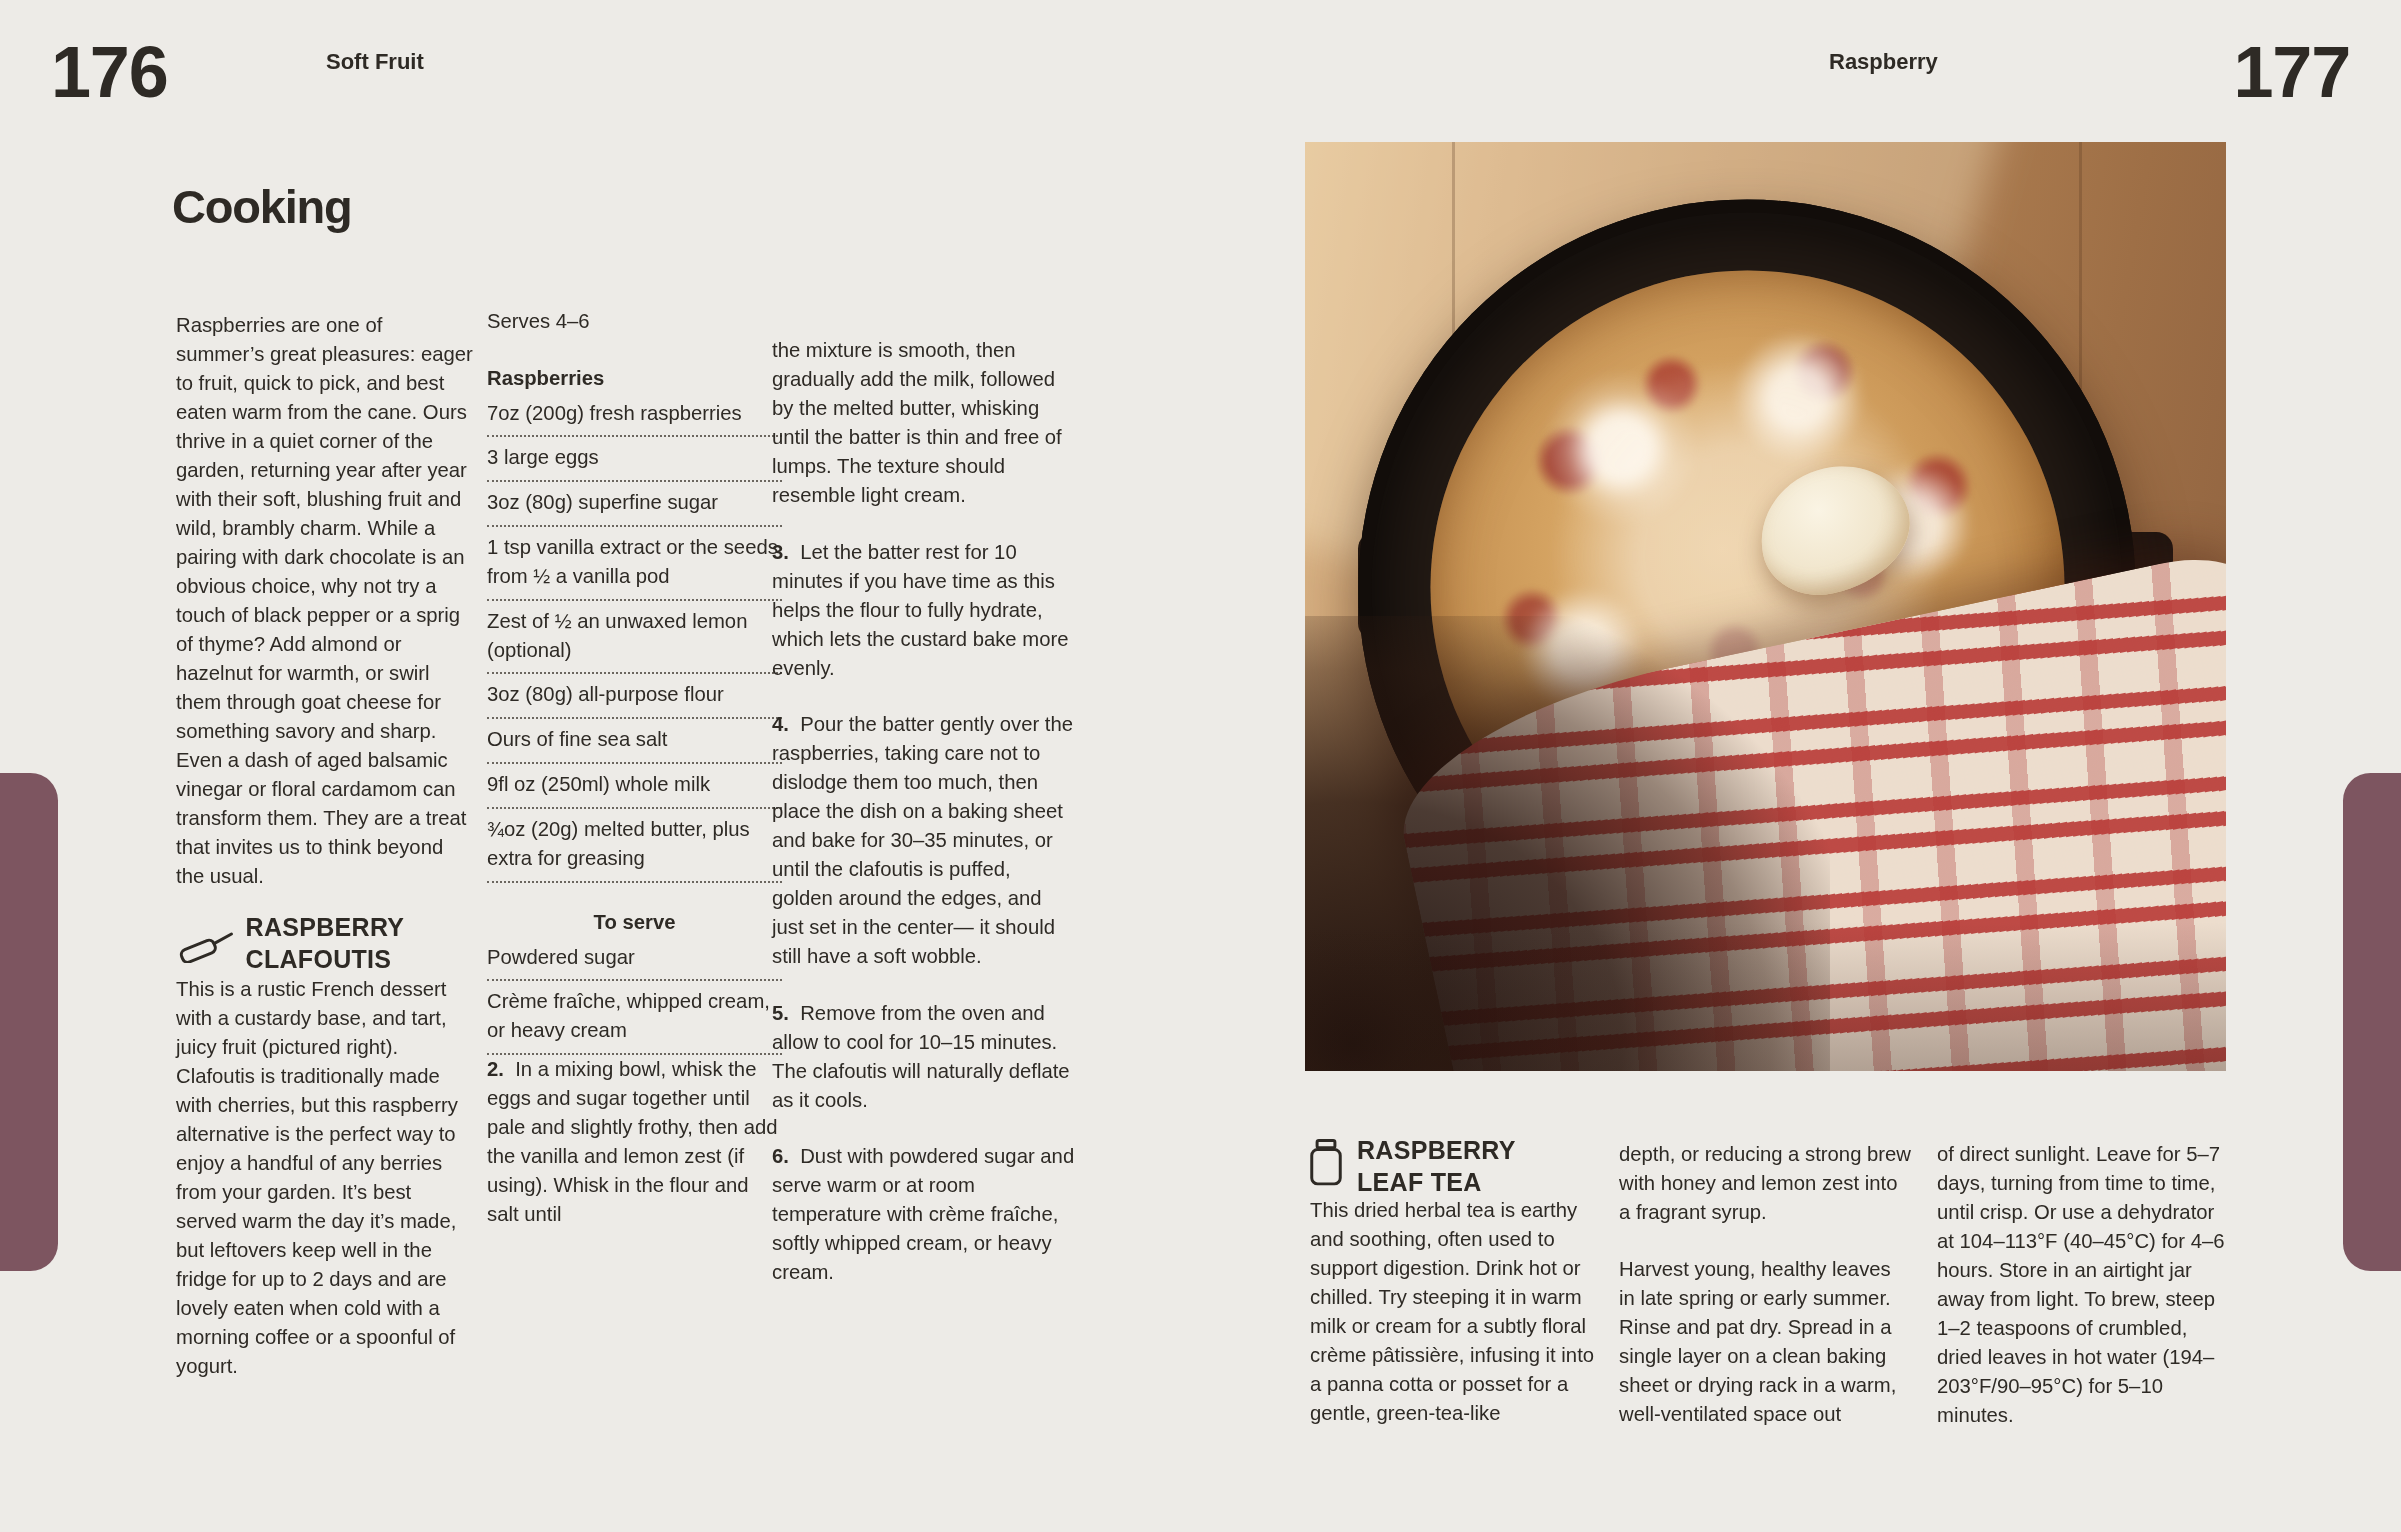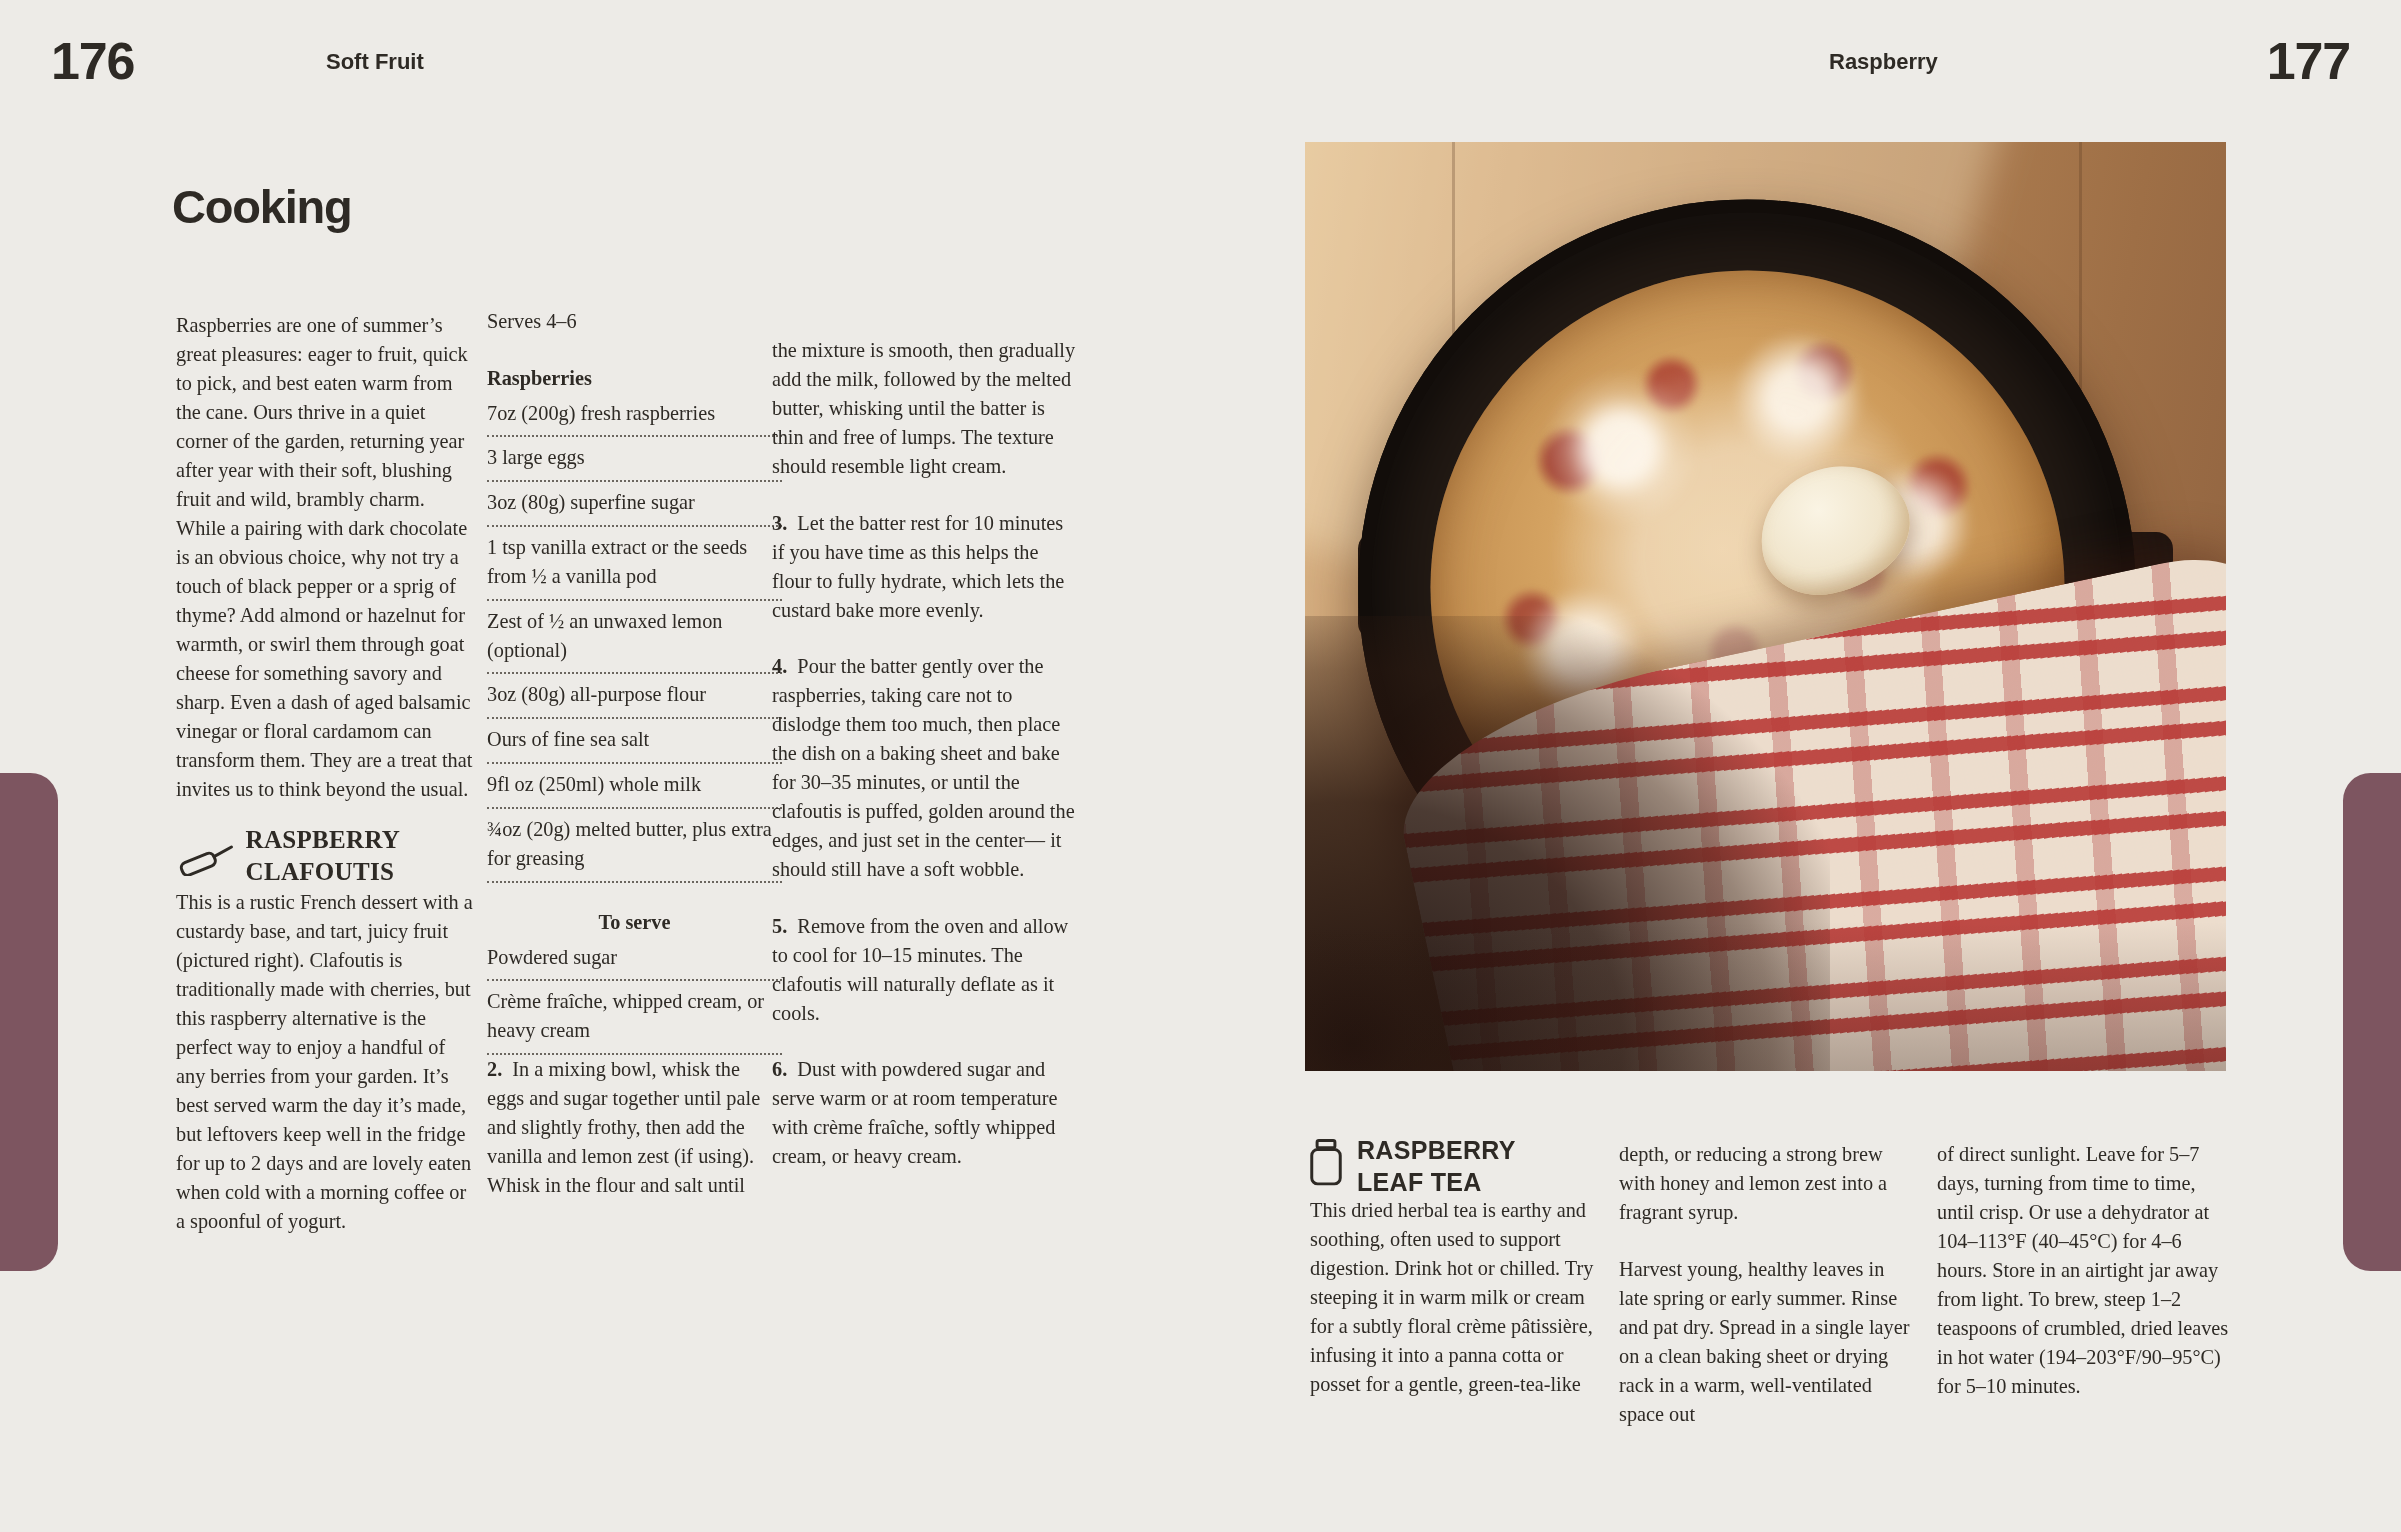--- a/index.html
+++ b/index.html
@@ -3,29 +3,29 @@
 <meta charset="utf-8">
 <style>
   html,body { margin:0; padding:0; background:#e6e3df; }
   .spread {
     position:relative; width:2401px; height:1533px; overflow:hidden;
     background:var(--page-bg,#edebe7);
     font-family:"Liberation Sans", sans-serif;
     color:var(--ink,#2e2a25);
     -webkit-font-smoothing:antialiased;
   }
-  .page-num { position:absolute; font-size:52px; font-weight:700; letter-spacing:-1.2px; top:31px; }
+  .page-num { position:absolute; font-size:72px; font-weight:700; letter-spacing:-1.2px; top:31px; }
   .num-left { left:51px; }
   .num-right { right:51px; }
   .running-head { position:absolute; top:49px; font-size:22px; font-weight:700; }
   .head-left { left:326px; }
   .head-right { left:1829px; }
   .title { position:absolute; left:172px; top:179px; font-size:47px; font-weight:700; letter-spacing:-1.2px; }
 
-  .col { position:absolute; font-size:20.3px; line-height:29px;font-family:Liberation Serif, serif; }
+  .col { position:absolute; font-size:20.3px; line-height:29px; }
   .col p { margin:0; }
   .col p + p, .gap-top { margin-top:27.5px; }
 
   #col-intro { left:176px; top:311px; width:297px; }
   #col-ing   { left:487px; top:307px; width:295px; }
   #col-steps { left:772px; top:336px; width:304px; }
 
   .recipe-head { display:flex; align-items:flex-start; gap:9.6px; margin-top:20.3px; }
   .recipe-head .icon { flex:0 0 auto; margin-top:3.6px; color:var(--ink,#2e2a25); }
   .h-sub { font-size:25px; font-weight:700; line-height:32px; letter-spacing:0.3px; }

